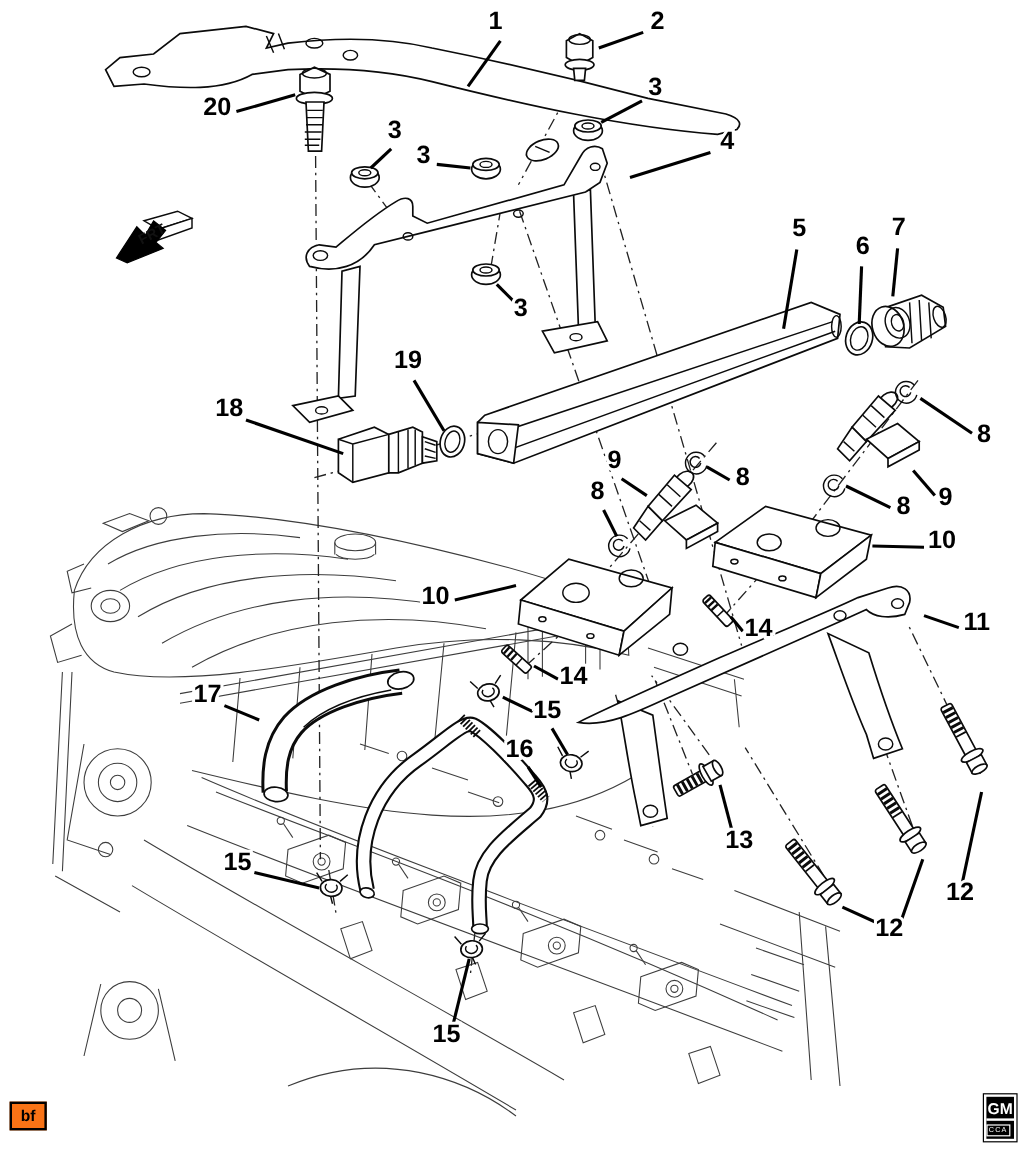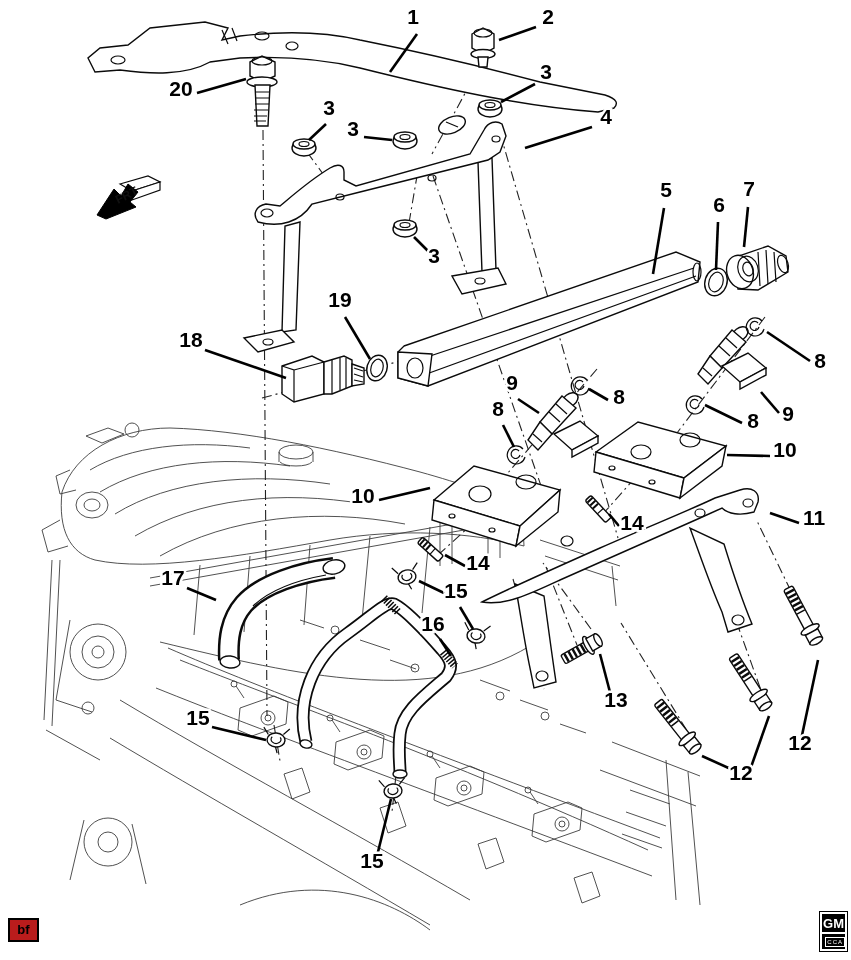--- a/index.html
+++ b/index.html
@@ -1,25 +1,25 @@
 <!DOCTYPE html>
 <html><head>
 <meta charset="utf-8">
 <style>
   html,body{margin:0;padding:0;background:#e8e8e8;}
   .page{position:relative;width:851px;height:960px;background:#ffffff;overflow:hidden;
         font-family:"Liberation Sans",sans-serif;color:#000;}
   .title-block{position:absolute;top:8px;right:8px;font-size:17px;letter-spacing:.5px;
         color:#111;white-space:pre;}
   .plate-code{position:absolute;left:8px;top:918px;width:27px;height:20px;border:2px solid #000;
-        font-size:13px;font-weight:bold;text-align:center;line-height:20px;background:#b91c1c;}
+        font-size:13px;font-weight:bold;text-align:center;line-height:20px;background:#f97316;}
   .gm-logo{position:absolute;left:819px;top:911px;width:29px;height:41px;border:1px solid #000;
         background:#fff;padding:2px;box-sizing:border-box;}
   .gm-inner{width:100%;height:100%;background:#000;display:flex;flex-direction:column;
-        align-items:flex-end;justify-content:flex-start;}
+        align-items:flex-start;justify-content:flex-start;}
   .gm-text{color:#fff;font-weight:bold;font-size:13px;line-height:17px;
         border-bottom:2px solid #fff;padding:0 1px;margin-top:1px;}
   .gm-sub{color:#fff;font-size:6px;line-height:8px;border:1px solid #fff;margin-top:3px;
         padding:0 1px;letter-spacing:1px;}
   svg{position:absolute;left:0;top:0;}
   svg text.callout{font-family:"Liberation Sans",sans-serif;font-size:21px;font-weight:bold;
         fill:#000;stroke:#fff;stroke-width:5px;paint-order:stroke;text-anchor:middle;}
   svg text.frt{font-family:"Liberation Sans",sans-serif;font-size:12px;font-weight:bold;fill:#111;}
   .eng{stroke:#3d3d3d;stroke-width:.9;fill:none;}
   .part{stroke:#0b0b0b;stroke-width:1.4;fill:#fff;}

